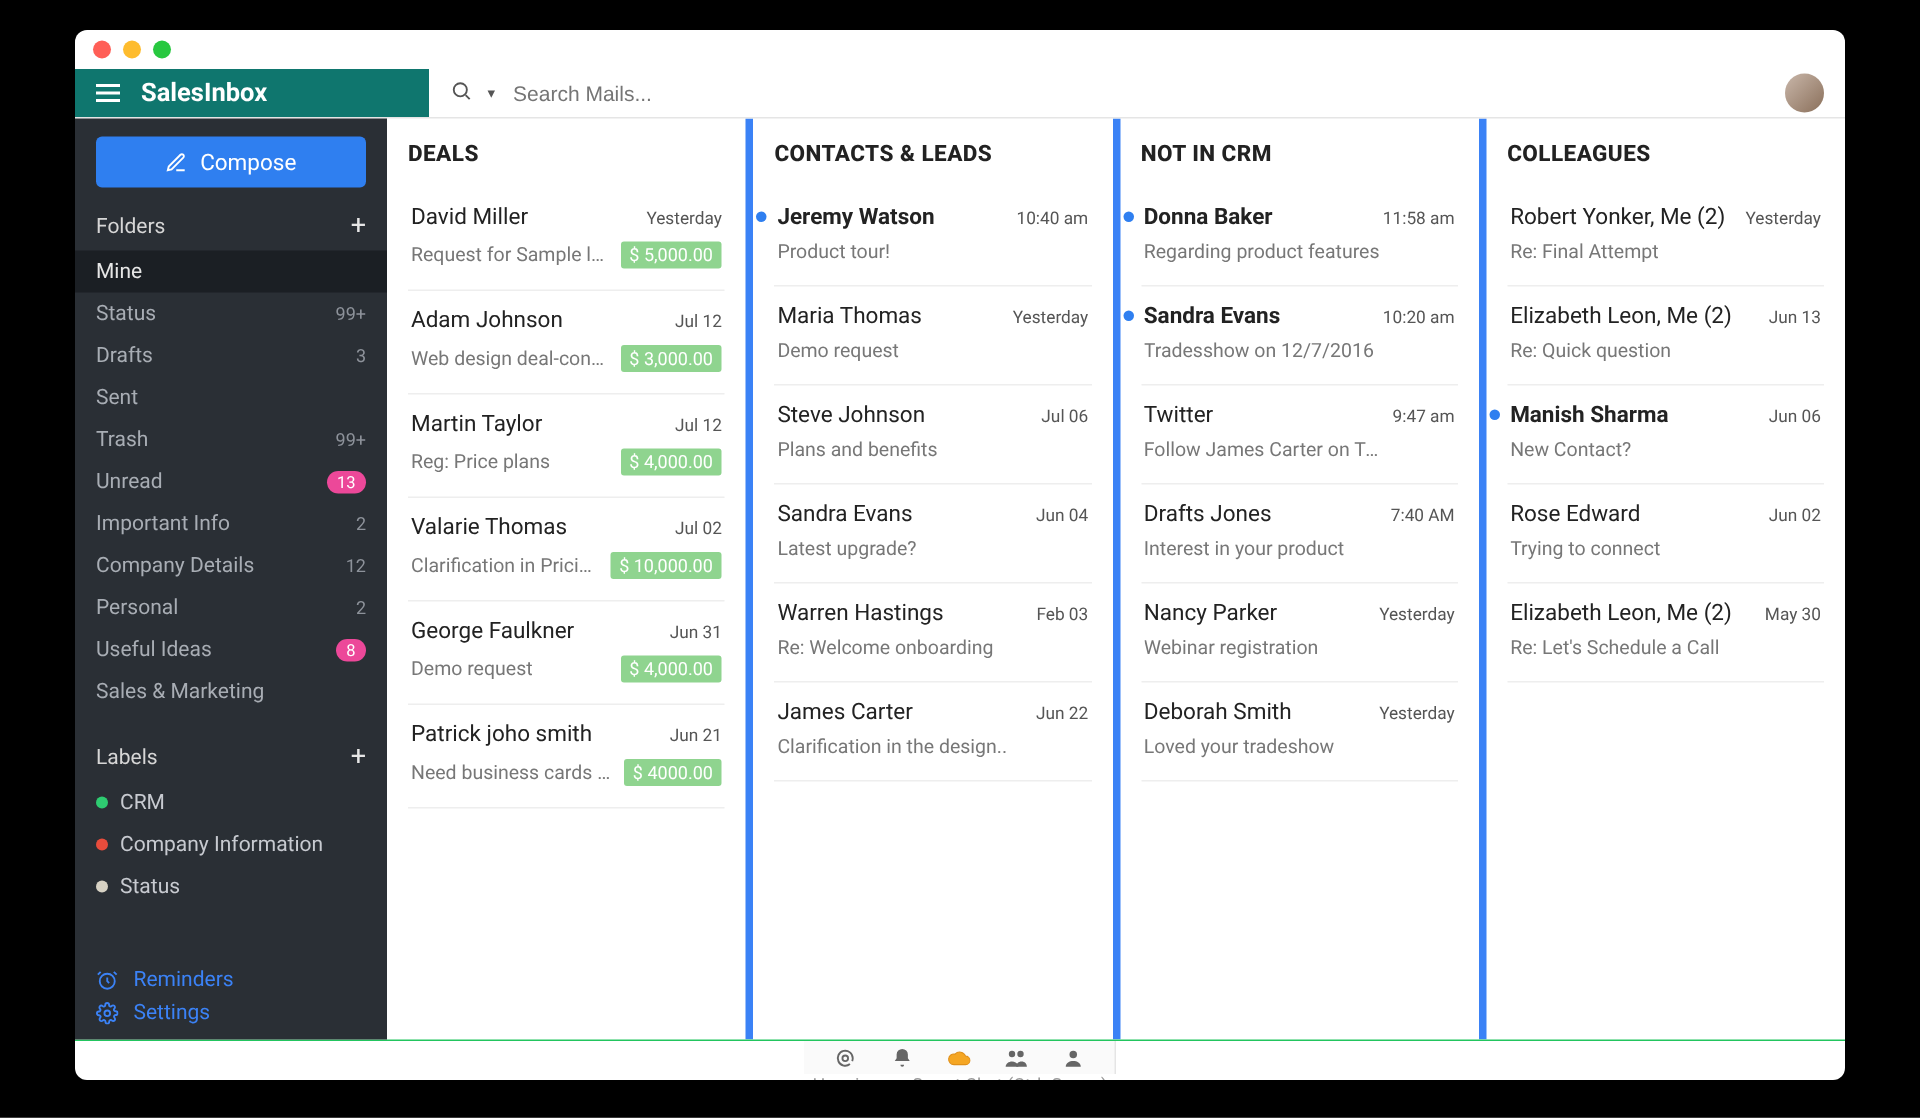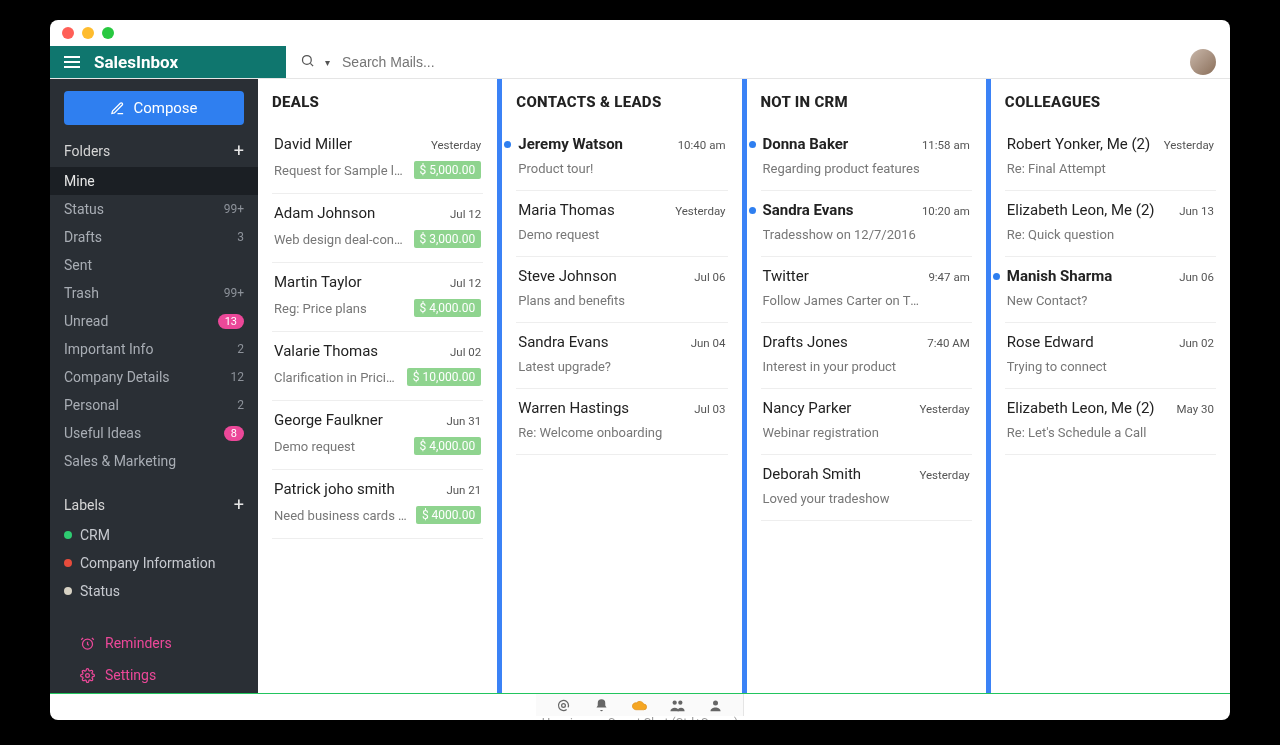--- a/index.html
+++ b/index.html
@@ -21,21 +21,21 @@
   .section-header { display:flex; align-items:center; justify-content:space-between; padding:8px 14px; color:#d6d6d6; font-size:14px; }
   .plus { font-size:18px; line-height:14px; color:#e6e6e6; }
   .folders { }
   .folder { display:flex; align-items:center; justify-content:space-between; padding:6px 14px; color:#a8adb4; cursor:pointer; font-size:14px; }
   .folder.selected { background:#1b1f24; color:#e6e6e6; }
   .folder .count { font-size:12px; color:#8d929a; }
   .badge { background:#ec4899; color:#fff; font-size:11px; border-radius:9px; padding:1px 7px; }
   .labels .label { display:flex; align-items:center; gap:8px; padding:6px 14px; color:#c7cad0; font-size:14px; }
   .labeldot { width:8px; height:8px; border-radius:50%; }
 
-  .bottom-sidebar { position:absolute; bottom:0; left:16px; right:0; padding:8px 14px 10px; display:flex; flex-direction:column; gap:16px; color:#ec4899; font-size:14px; }
+  .bottom-sidebar { position:absolute; bottom:0; left:0; right:0; padding:8px 14px 10px; display:flex; flex-direction:column; gap:6px; color:#3b82f6; font-size:14px; }
   .bottom-sidebar .item { display:flex; align-items:center; gap:10px; }
 
   .columns { flex:1; display:flex; overflow:hidden; }
   .col { flex:1; min-width:0; border-right:5px solid #3b82f6; padding:14px 14px 0; display:flex; flex-direction:column; }
   .col:last-child { border-right:none; }
   .col h3 { margin:0 0 14px 0; font-size:15px; letter-spacing:.3px; font-weight:800; color:#222; }
   .mail { padding:10px 2px 14px; border-bottom:1px solid #eee; position:relative; }
   .mail .row1 { display:flex; justify-content:space-between; align-items:baseline; gap:8px; }
   .mail .sender { font-size:15px; color:#222; }
   .mail.unread .sender { font-weight:700; }
@@ -284,24 +284,33 @@
                 <span class="sender">Sandra Evans</span>
                 <span class="time">Jun 04</span>
               </div>
               <div class="row2">
                 <span class="subject">Latest upgrade?</span>
               </div>
             </div>
             <div class="mail">
               <div class="row1">
                 <span class="sender">Warren Hastings</span>
-                <span class="time">Jul 03</span>
+                <span class="time">Feb 03</span>
               </div>
               <div class="row2">
                 <span class="subject">Re: Welcome onboarding</span>
+              </div>
+            </div>
+            <div class="mail">
+              <div class="row1">
+                <span class="sender">James Carter</span>
+                <span class="time">Jun 22</span>
+              </div>
+              <div class="row2">
+                <span class="subject">Clarification in the design..</span>
               </div>
             </div>
           </div>
           <div class="col">
             <h3>NOT IN CRM</h3>
             <div class="mail unread">
               <span class="unread-dot"></span>
               <div class="row1">
                 <span class="sender">Donna Baker</span>
                 <span class="time">11:58 am</span>

